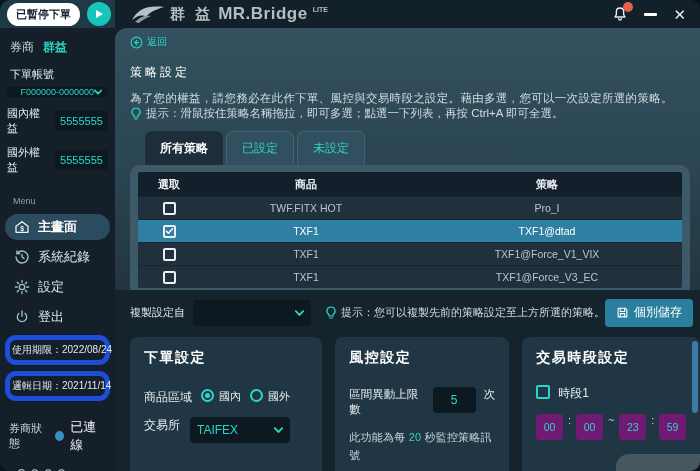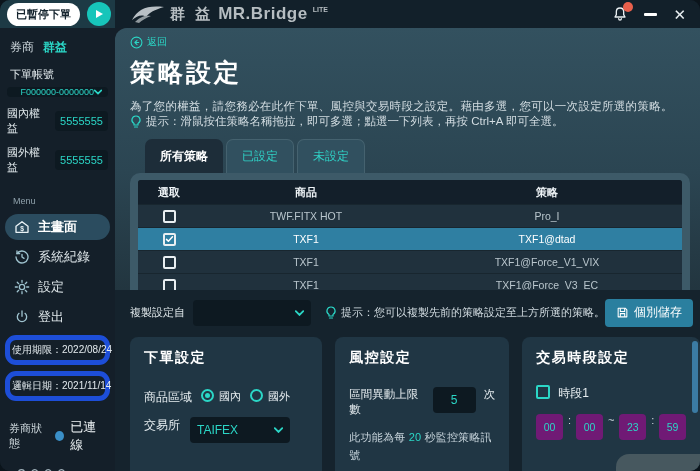--- a/index.html
+++ b/index.html
@@ -44,21 +44,21 @@
   .expiry-pill { border:5px solid #1d4ed8; border-radius:11px; margin:3px 5px; padding:3px 2px; font-size:10px; color:#e3eaee; text-align:center; white-space:nowrap; }
   .status-row { display:flex; align-items:center; gap:6px; margin:14px 9px 0; font-size:11px; color:#cfd9de; }
   .status-dot { width:10px; height:10px; border-radius:50%; background:#3a8fc7; }
   .status-val { font-size:13px; color:#eef3f5; }
   .version { margin:13px 9px 9px; font-size:16px; color:#9fb0b9; }
 
   
   .main { flex:1; display:flex; flex-direction:column; min-width:0; border-top-left-radius:12px; overflow:hidden; background:#22353f; }
   .main-top { height:262px; padding:7px 0 0 15px; background:linear-gradient(180deg,#33515f 0%,#2b4552 55%,#22353f 100%); flex-shrink:0; }
   .back-row { display:flex; align-items:center; gap:4px; color:#2bd6c6; font-size:10px; cursor:pointer; width:fit-content; }
-  .page-title { font-size:25px; color:#ffffff; font-weight:bold; margin-top:7px; letter-spacing:3px; }
+  .page-title { font-size:12px; color:#ffffff; font-weight:normal; margin-top:15px; letter-spacing:3px; }
   .desc { font-size:11.5px; color:#d3dde2; margin-top:10px; letter-spacing:0.3px; }
   .tip-row { display:flex; align-items:center; gap:4px; font-size:11.5px; color:#d3dde2; margin-top:0; }
   .bulb { color:#2bd6c6; flex-shrink:0; }
 
   .tabs { display:flex; gap:3px; margin:10px 0 0 15px; }
   .tab { height:34px; padding:0 15px; display:flex; align-items:center; font-size:12px; border-radius:7px 7px 0 0; cursor:pointer; }
   .tab.active { background:#1d2d39; color:#ffffff; font-weight:bold; }
   .tab.inactive { background:#31505f; color:#2fd0c5; border:1px solid #45626f; border-bottom:none; }
 
   .table-frame { width:560px; height:132px; background:#3d5a68; border-radius:10px; padding:7px 8px; }

